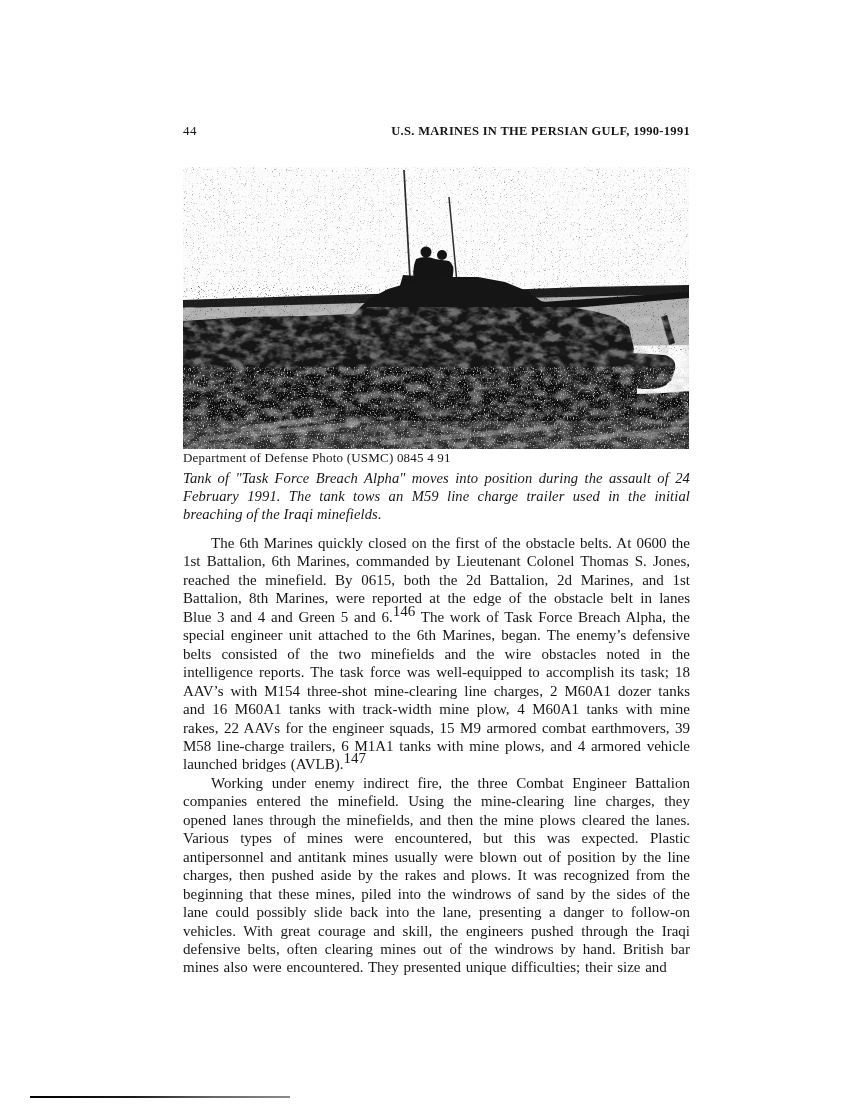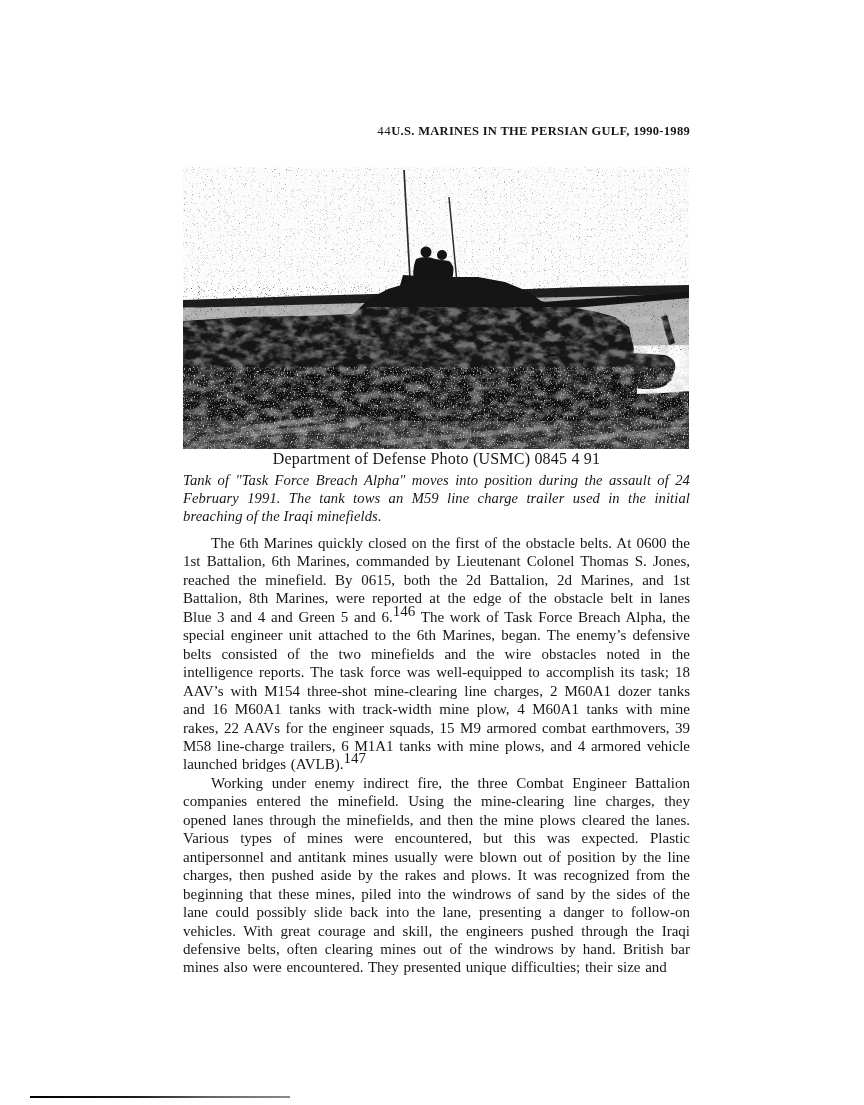--- a/index.html
+++ b/index.html
@@ -3,28 +3,28 @@
 <meta charset="utf-8">
 <style>
   html,body{margin:0;padding:0;background:#e9e9e9;}
   .page{
     position:relative;width:864px;height:1105px;background:#ffffff;
     font-family:"Liberation Serif","DejaVu Serif",serif;color:#161616;
     overflow:hidden;margin:0 auto;
   }
   .running-head{
     position:absolute;top:123px;left:183px;width:507px;
-    display:flex;justify-content:flex-end;align-items:baseline;
+    display:flex;justify-content:space-between;align-items:baseline;
   }
   .pagenum{font-size:13px;letter-spacing:.5px;}
   .runtitle{font-size:12.5px;font-weight:700;letter-spacing:.3px;}
   .figure{position:absolute;top:167px;left:183px;width:507px;margin:0;}
   .photo{width:506px;height:282px;overflow:hidden;background:#fcfcfc;}
   .photo svg{display:block;}
-  .credit{margin-top:1px;text-align:center;font-size:16px;letter-spacing:.2px;}
+  .credit{margin-top:1px;text-align:left;font-size:13px;letter-spacing:.2px;}
   .caption{
     margin-top:3px;font-style:italic;font-size:14.6px;line-height:18px;
     text-align:justify;letter-spacing:.1px;
   }
   .bodytext{position:absolute;top:534px;left:183px;width:507px;}
   .bodytext p{
     margin:0;font-size:15px;line-height:18.45px;text-align:justify;
     text-indent:28px;word-spacing:1px;
   }
   .bodytext sup{font-size:15px;line-height:0;vertical-align:super;letter-spacing:0;}
@@ -33,21 +33,21 @@
     background:linear-gradient(to right,#000 0%,#1b1b1b 40%,#666 70%,#8a8a8a 100%);
   }
 </style>
 </head>
 <body>
 
 <div class="page">
 
   <header class="running-head">
     <span class="pagenum">44</span>
-    <span class="runtitle">U.S. MARINES IN THE PERSIAN GULF, 1990-1989</span>
+    <span class="runtitle">U.S. MARINES IN THE PERSIAN GULF, 1990-1991</span>
   </header>
 
   <figure class="figure">
     <div class="photo">
       <svg width="506" height="282" viewBox="0 0 506 282" xmlns="http://www.w3.org/2000/svg">
         <defs>
           <filter id="fSpeckDark" x="0%" y="0%" width="100%" height="100%">
             <feTurbulence type="fractalNoise" baseFrequency="0.85" numOctaves="2" seed="7" result="n"></feTurbulence>
             <feColorMatrix in="n" type="matrix" values="0 0 0 0 0  0 0 0 0 0  0 0 0 0 0  2 2 2 0 -3.4" result="a"></feColorMatrix>
             <feFlood flood-color="#3c3c3c" result="c"></feFlood>

